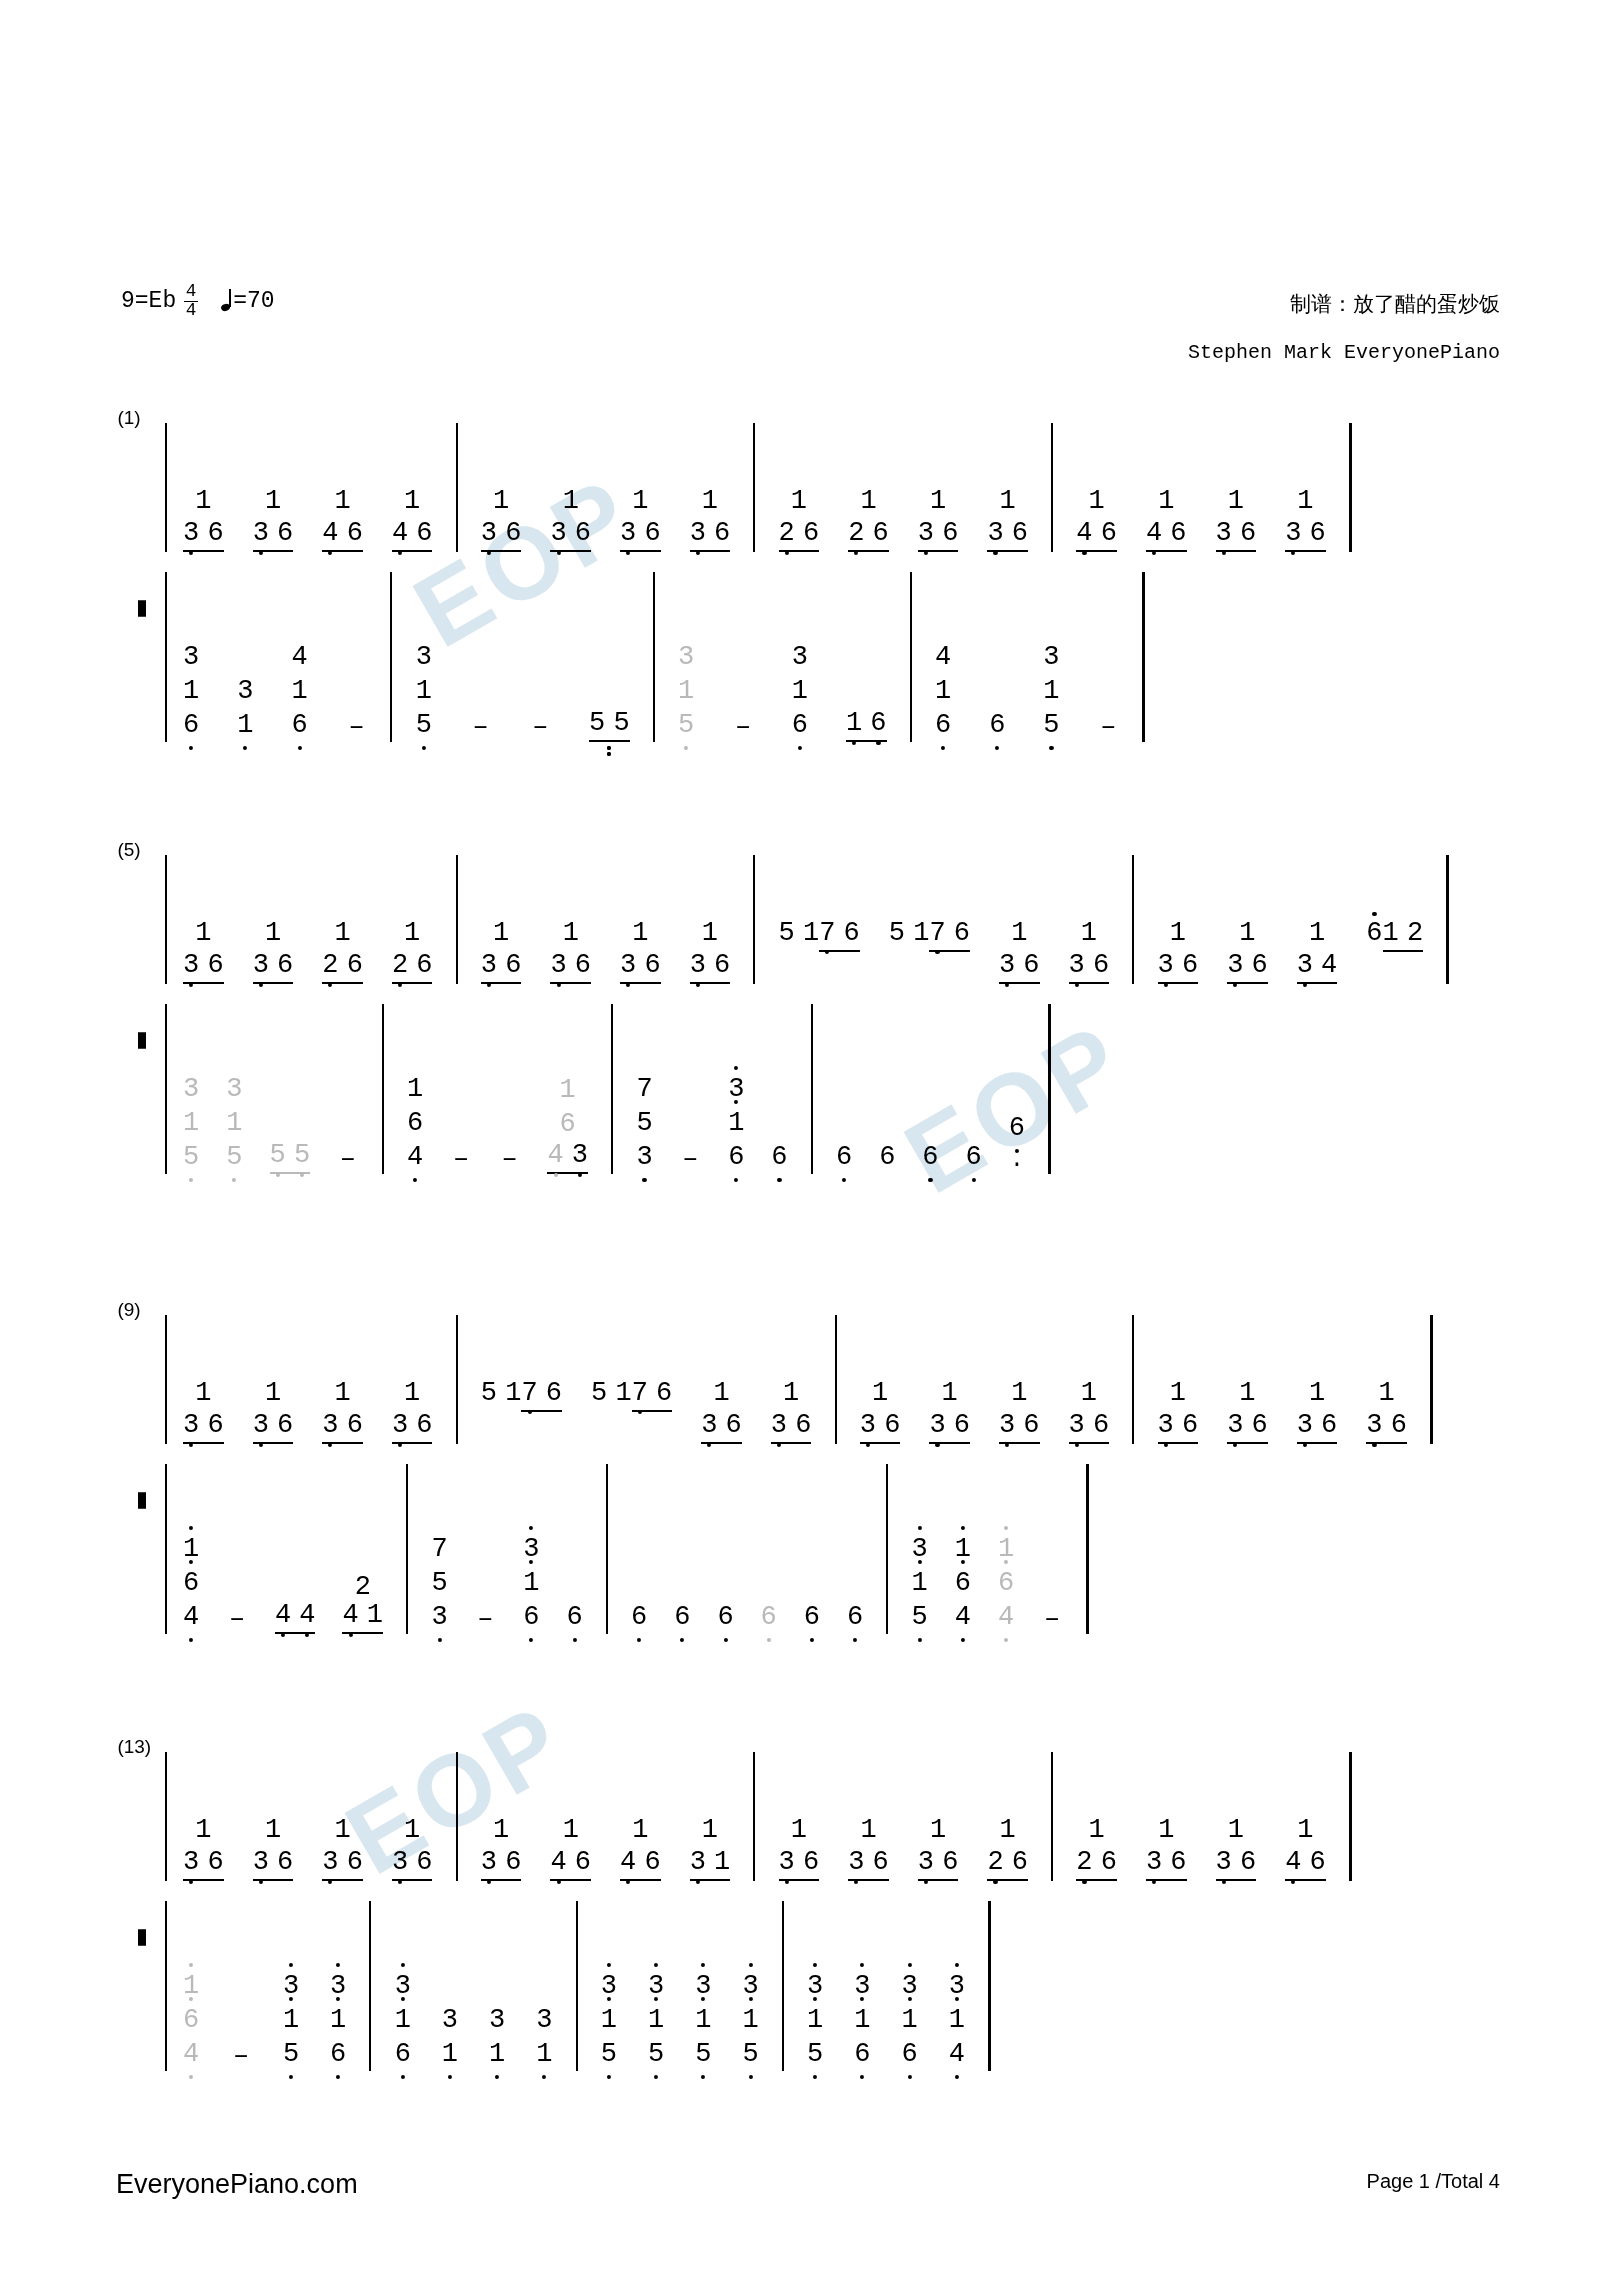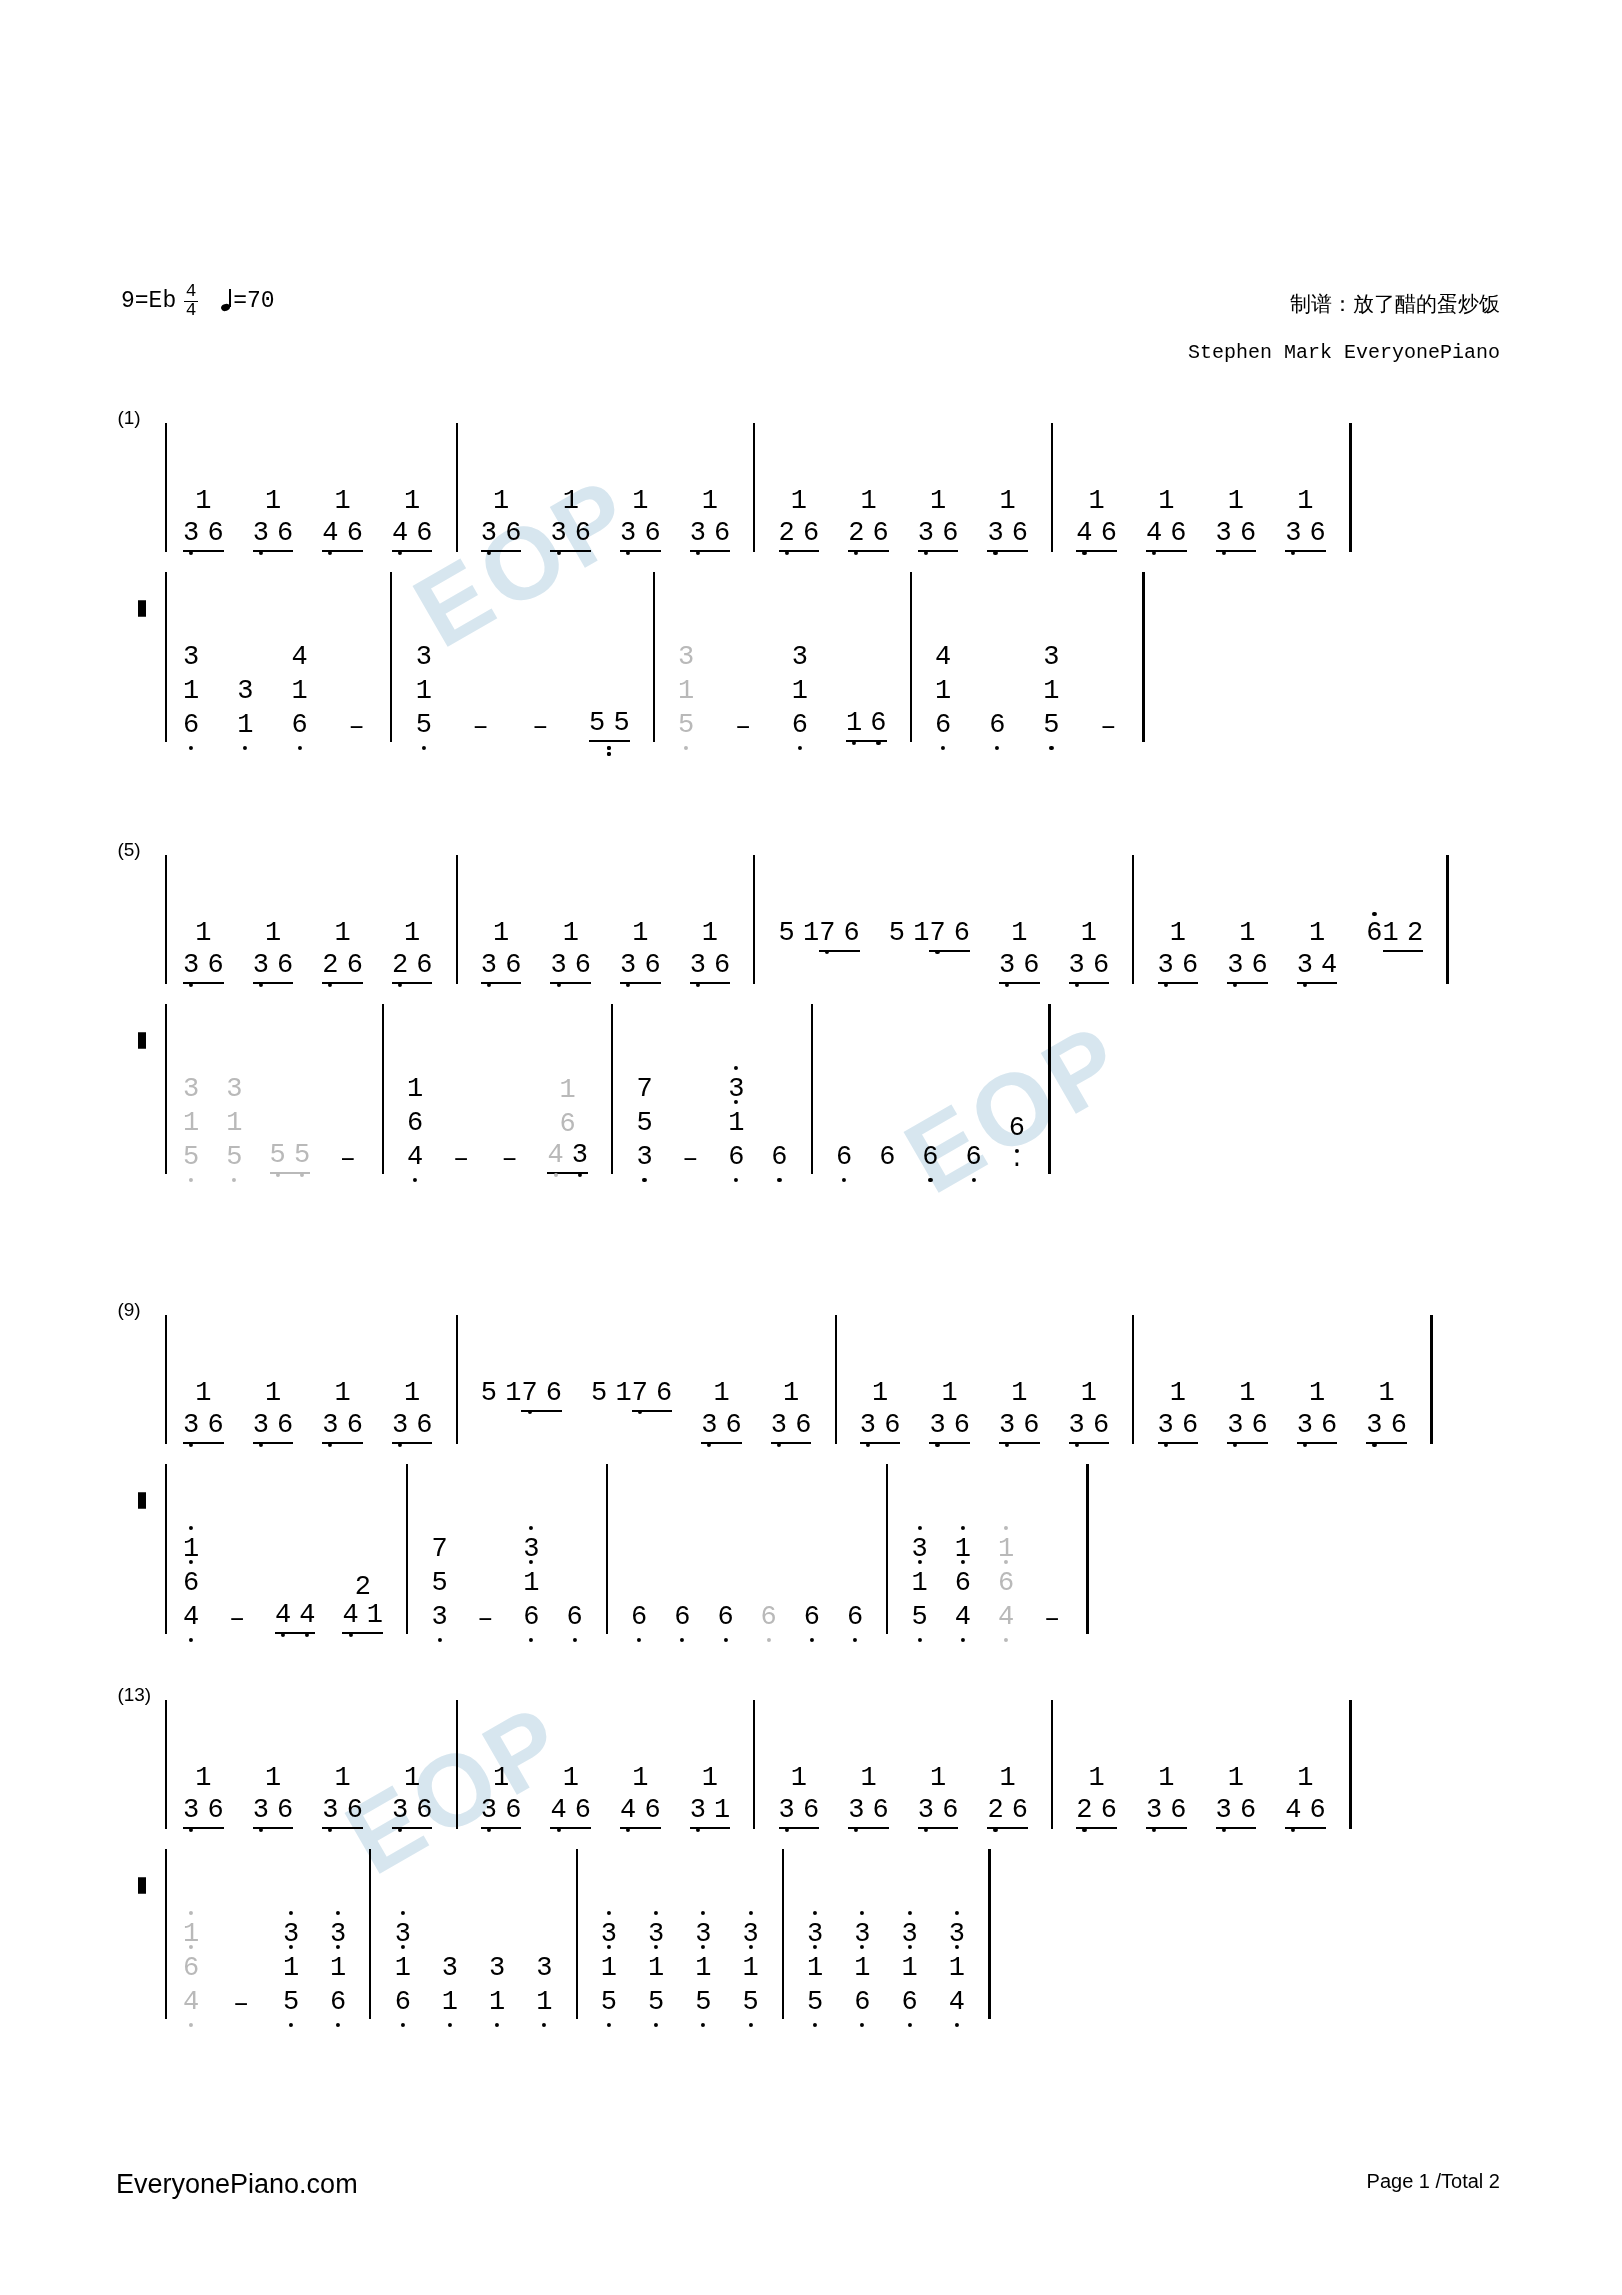--- a/index.html
+++ b/index.html
@@ -131,21 +131,21 @@
   
   .system {
     position: absolute;
     left: 116px;
     width: 1397px;
     z-index: 2;
   }
   .sys1 { top: 423px; }
   .sys2 { top: 855px; }
   .sys3 { top: 1315px; }
-  .sys4 { top: 1700px; }
+  .sys4 { top: 1752px; }
 
   .measure-num {
     position: absolute;
     left: 1.4px;
     top: -16.4px;
     font-family: "Liberation Sans", sans-serif;
     font-size: 19px;
   }
 
   
@@ -1021,16 +1021,16 @@
               <span class="dott">1</span>
               <span class="dotb">4</span>
             </div>
         </div>
         <div class="barline thick"></div>
       </div>
     </div>
   </div>
 
   <div class="footer-left">EveryonePiano.com</div>
-  <div class="footer-right">Page 1 /Total 2</div>
+  <div class="footer-right">Page 1 /Total 4</div>
 
 </div>
 
 
 </body></html>

